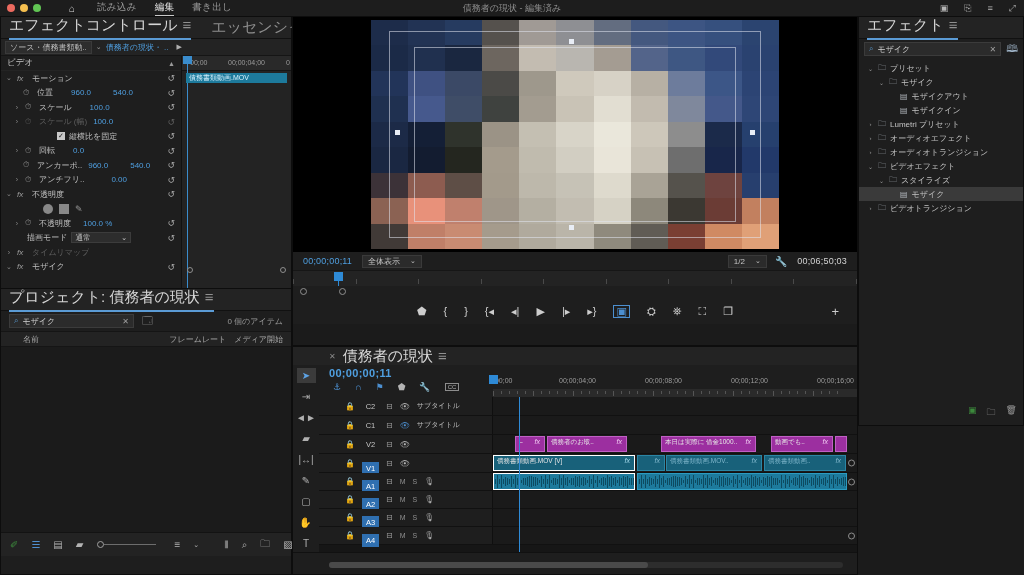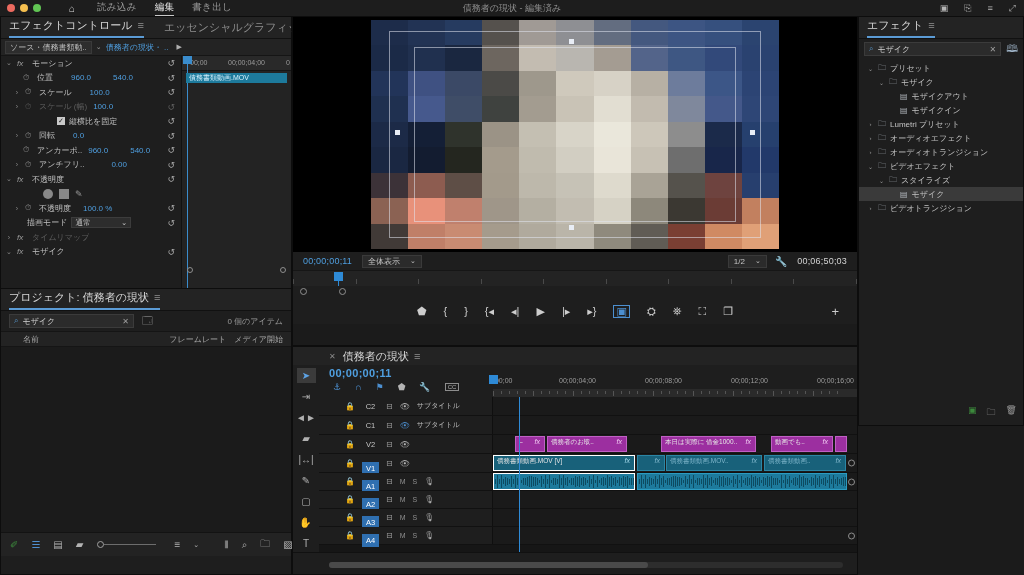--- a/index.html
+++ b/index.html
@@ -23,21 +23,21 @@
   .tmenu { display: flex; gap: 18px; margin-left: 22px; }
   .tmenu span { color: #9a9a9a; font-size: 9.5px; letter-spacing: .3px; }
   .tmenu span.active { color: #e4e4e4; border-bottom: 1px solid #c9c9c9; padding-bottom: 1px; }
   .win-title { position: absolute; left: 0; right: 0; text-align: center; color: #8d8d8d; font-size: 9px; }
   .title-right { position: absolute; right: 8px; display: flex; gap: 16px; align-items: center; color: #b5b5b5; }
 
   
   .panel { position: absolute; background: #1e1e1e; border: 1px solid #0d0d0d; }
   .panel-tabs { height: 22px; background: #232323; display: flex; align-items: center;
     padding-left: 8px; gap: 20px; border-bottom: 1px solid #111; }
-  .ptab { font-size: 11px; color: #8e8e8e; white-space: nowrap; }
+  .ptab { font-size: 15px; color: #8e8e8e; white-space: nowrap; }
   .ptab.active { color: #d6d6d6; border-bottom: 2px solid #5b9bd5; padding-bottom: 3px; }
   .ptab .burger { margin-left: 5px; color: #909090; }
 
   
   #effectControls { left: 0; top: 16px; width: 292px; height: 272px; }
   .ec-src { height: 17px; background: #232323; display: flex; align-items: center;
     gap: 4px; padding: 0 4px; border-bottom: 1px solid #151515; }
   .ec-srcbox { background: #2d2d2d; border: 1px solid #3a3a3a; height: 13px;
     display: flex; align-items: center; padding: 0 4px; font-size: 8px; color: #bdbdbd;
     max-width: 112px; overflow: hidden; white-space: nowrap; }
@@ -259,20 +259,24 @@
     <div class="ec-src">
       <span class="ec-srcbox">
           <span>ソース・債務書類動..</span>
         </span>
       <span style="color:#9a9a9a;font-size:7px">⌄</span>
       <span class="ec-seq">債務者の現状・ ..</span>
       <span style="color:#b0b0b0;font-size:7px;margin-left:4px">▶</span>
     </div>
     <div class="ec-body">
       <div class="ec-left">
+        <div class="ec-rowhdr">
+          <span>ビデオ</span>
+          <span style="position:absolute;right:6px;font-size:7px;color:#9a9a9a">▲</span>
+        </div>
         <div class="ec-row">
           <span class="arrow">⌄</span>
           <span class="fx">fx</span>
           <span class="lbl">モーション</span>
           <span class="reset">↺</span>
         </div>
         <div class="ec-row" style="padding-left:22px">
           <span class="stopw">⏱</span>
           <span class="lbl">位置</span>
           <span class="val2" style="margin-left:14px">960.0</span>

